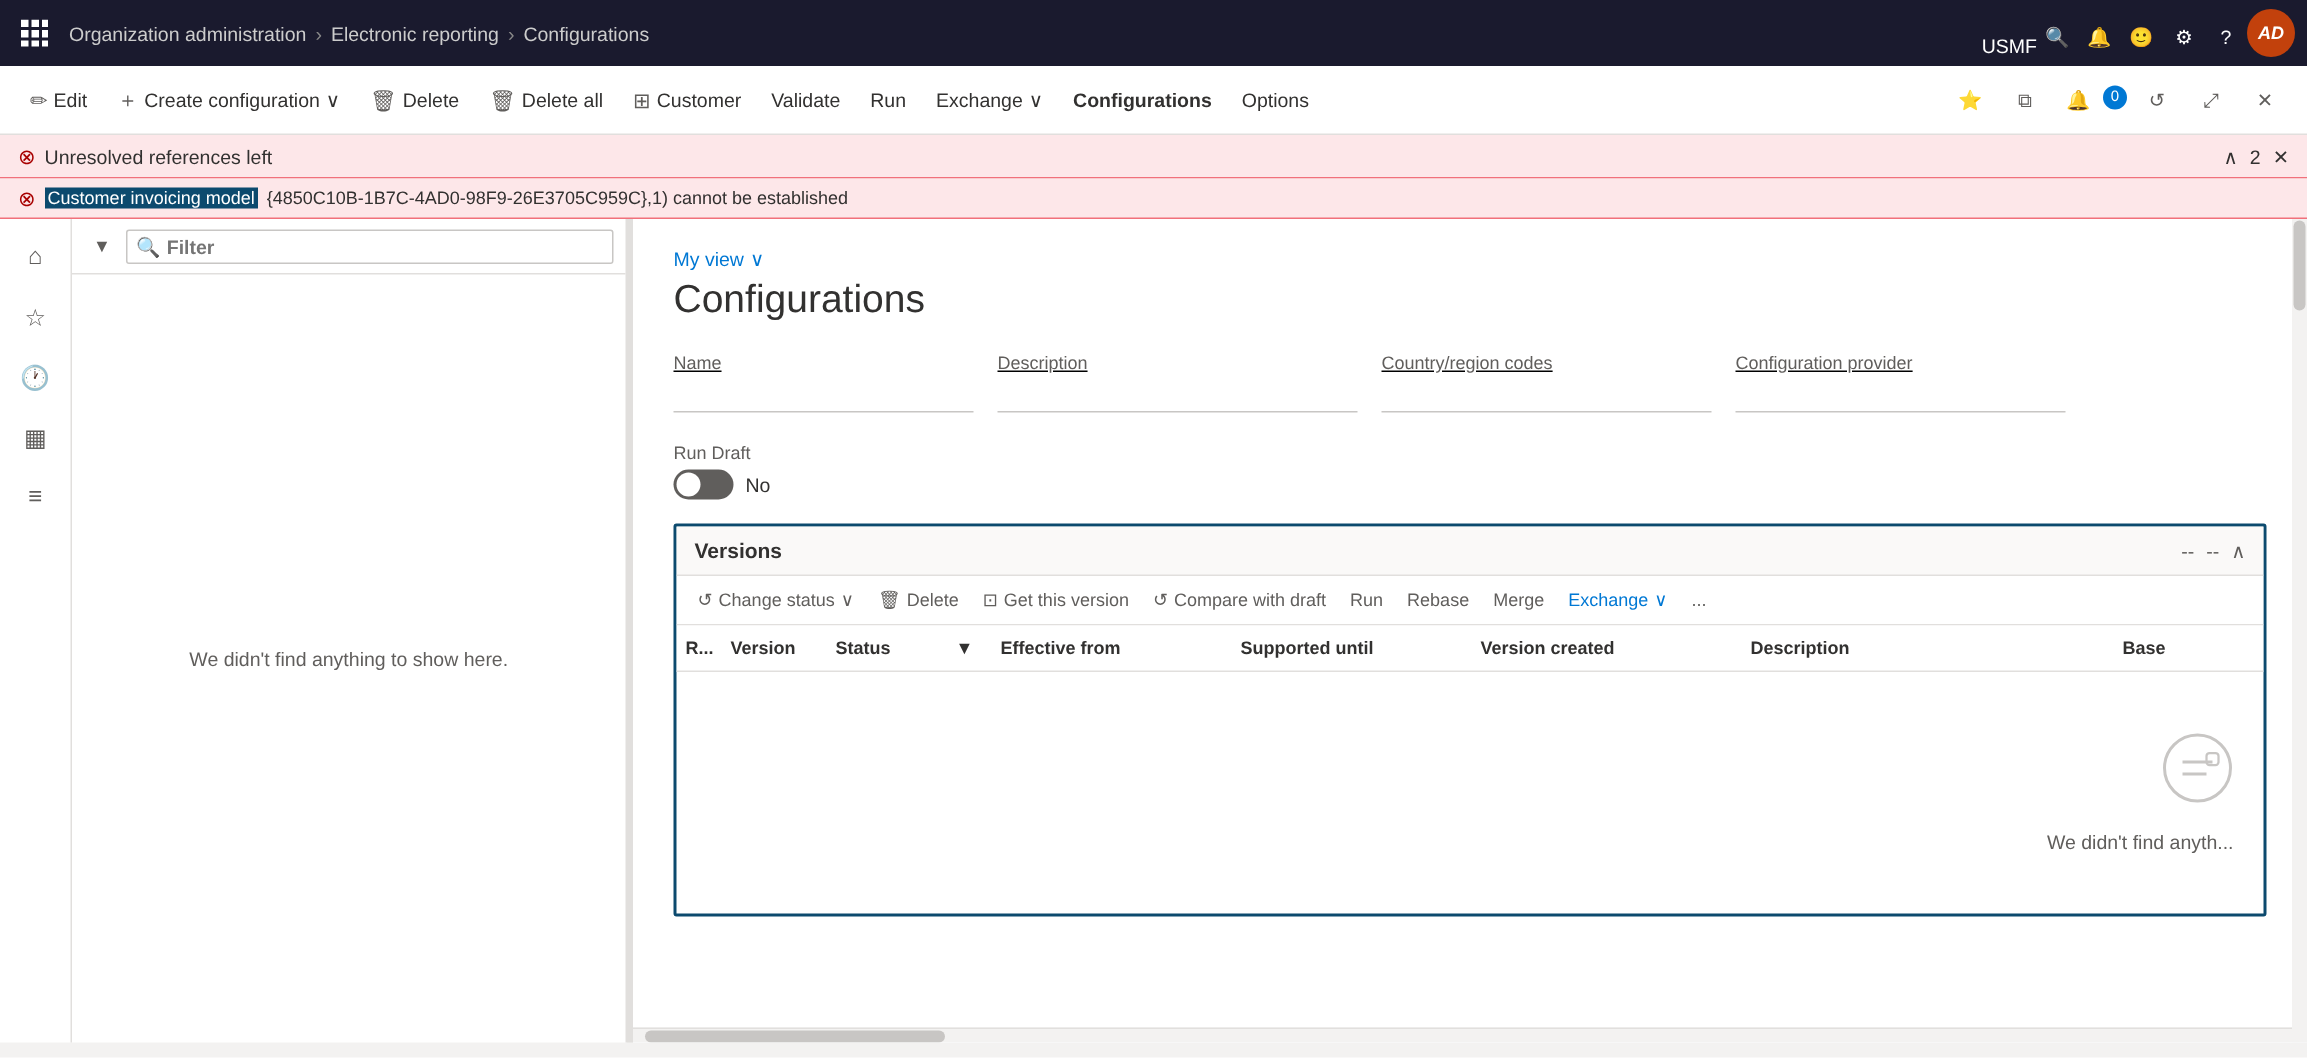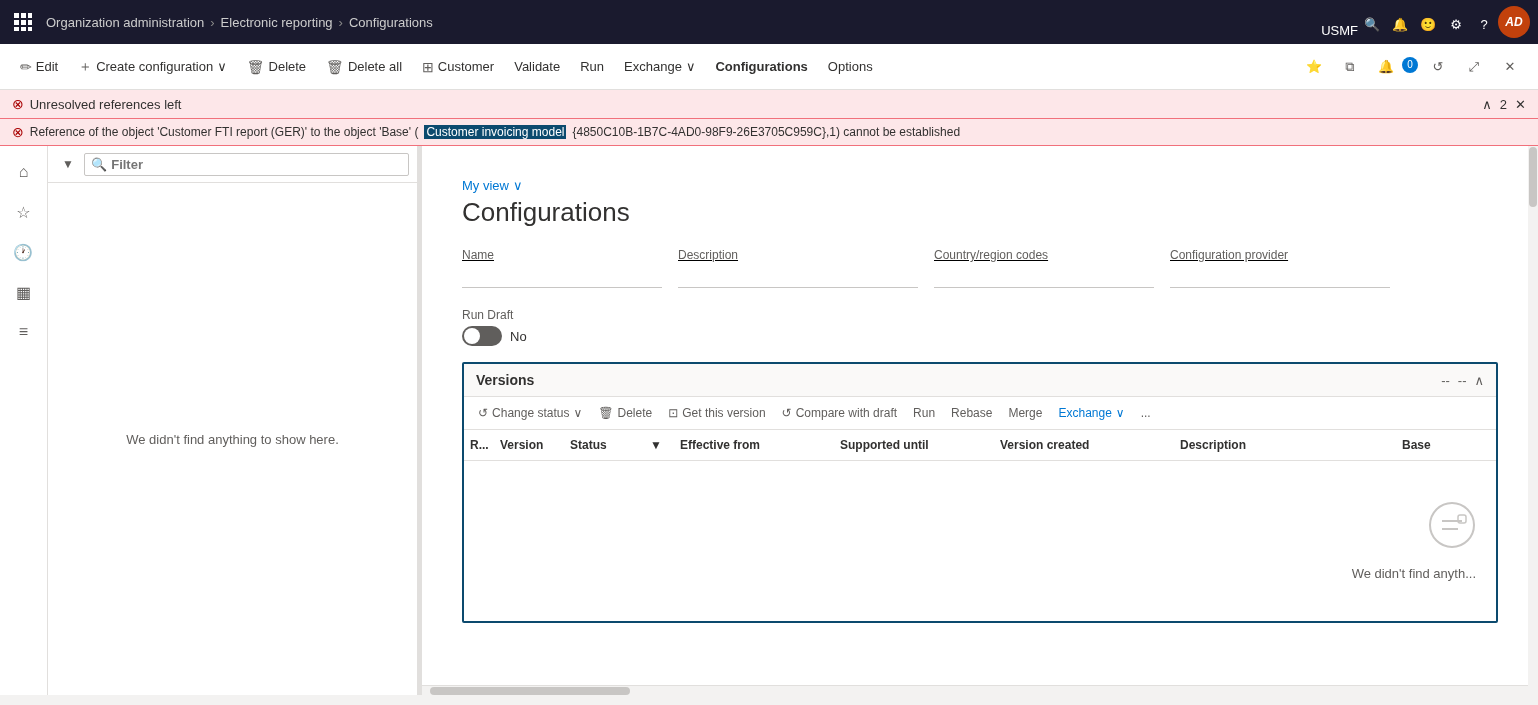--- a/index.html
+++ b/index.html
@@ -176,21 +176,21 @@
     .resize-handle {
       width: 4px; background: #e1dfdd; cursor: col-resize;
       flex-shrink: 0;
     }
 
     
     .right-panel {
       flex: 1;
       background: white;
       overflow: auto;
-      padding: 16px;
+      padding: 3px;
       position: relative;
     }
     .right-panel-inner {
       padding: 16px 24px;
     }
     .my-view-row {
       display: flex; align-items: center; gap: 4px;
       color: #0078d4; font-size: 13px; cursor: pointer; margin-bottom: 4px;
     }
     .page-title {
@@ -387,21 +387,20 @@
   </div>
   <div class="right">
     <span>∧</span>
     <span>2</span>
     <span>✕</span>
   </div>
 </div>
 
 <div class="error-banner-2">
   <span class="error-icon">⊗</span>
-  <span>Reference of the object 'Customer FTI report (GER)' to the object 'Base' (</span>
     <span class="highlight-text">Customer invoicing model</span>
     <span> {4850C10B-1B7C-4AD0-98F9-26E3705C959C},1) cannot be established</span>
 </div>
 
 <div class="main-layout">
 
   <div class="left-rail">
     <div class="rail-icon">⌂</div>
     <div class="rail-icon">☆</div>
     <div class="rail-icon">🕐</div>

